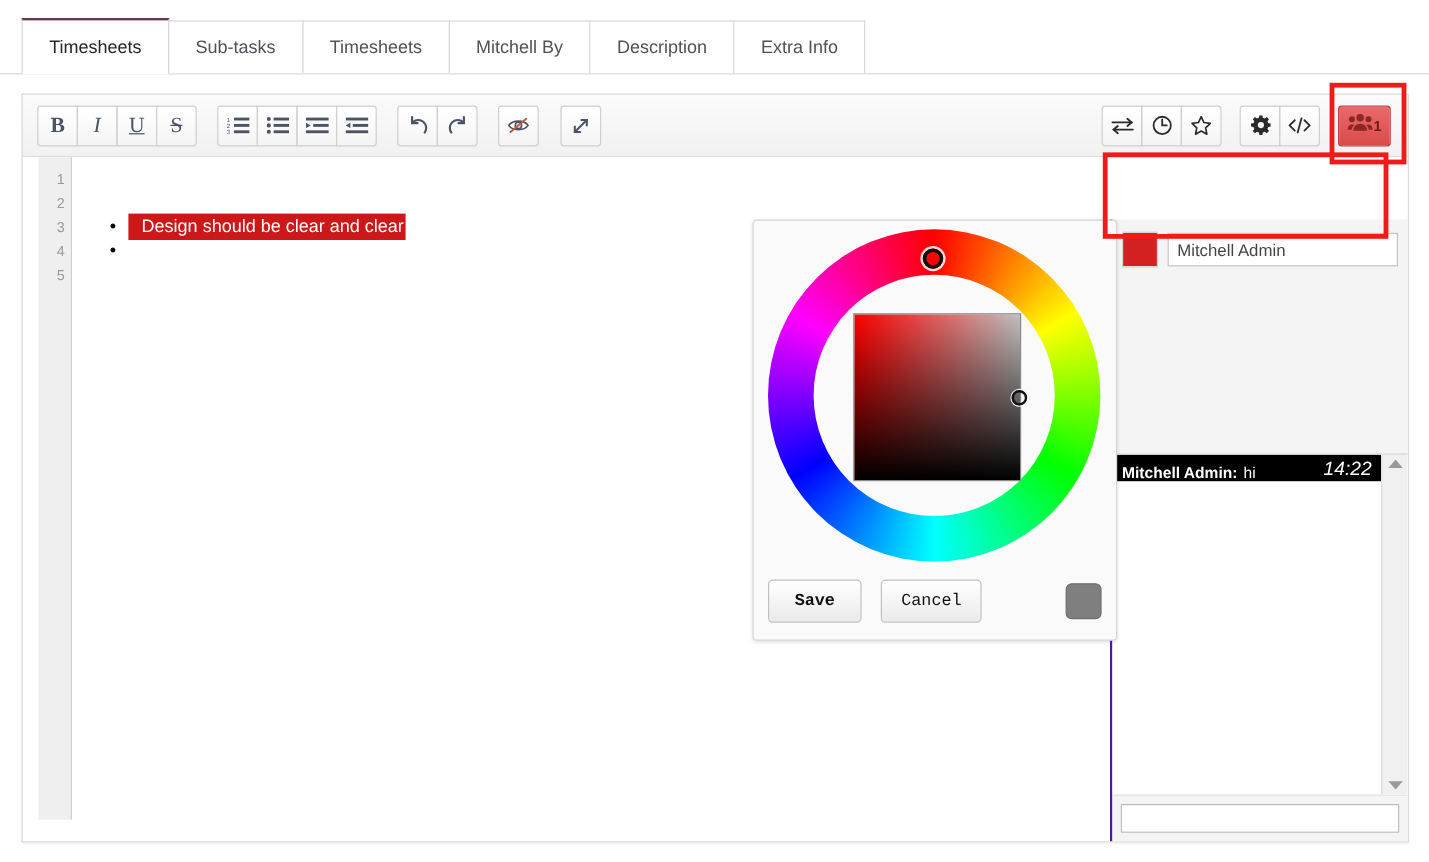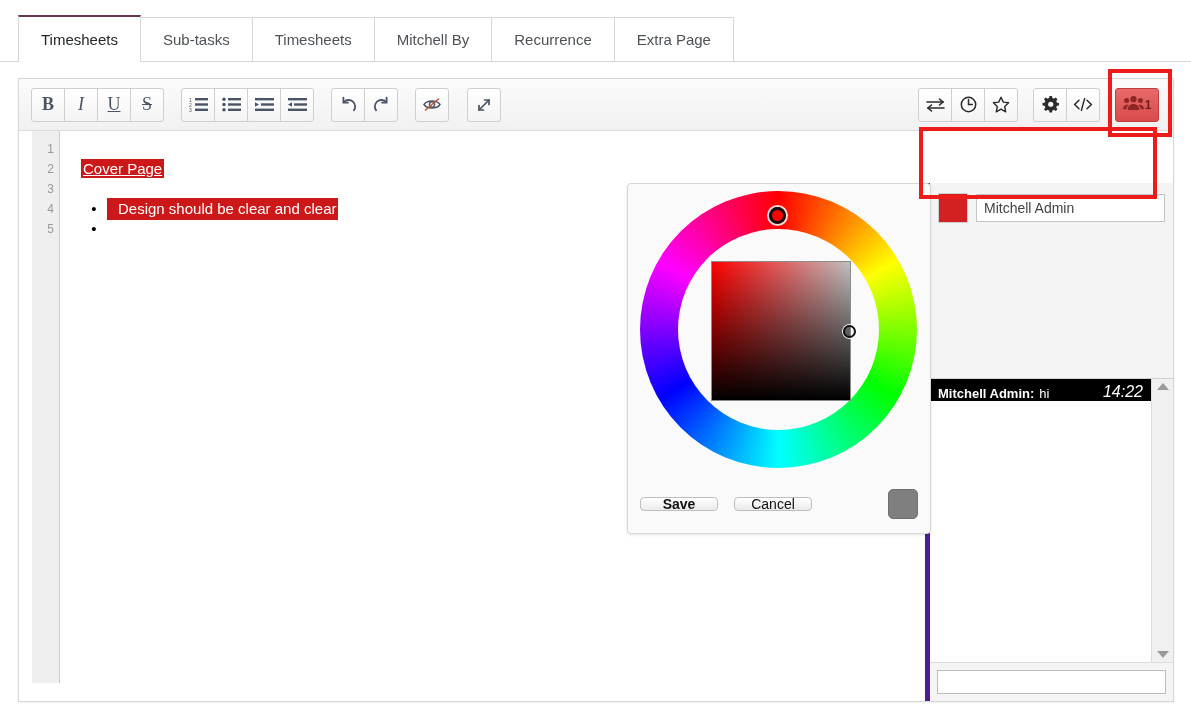--- a/index.html
+++ b/index.html
@@ -167,38 +167,38 @@
   }
   .sv-handle {
     position: absolute; left: 215px; top: 141px;
     width: 13px; height: 13px; border-radius: 50%;
     border: 2px solid #111; background: transparent;
     box-shadow: 0 0 0 1px rgba(255,255,255,.9);
     z-index: 5;
   }
   .cp-actions { position: absolute; left: 12px; bottom: 14px; right: 12px; display: flex; align-items: center; }
   .cp-btn {
-    height: 14px; min-width: 78px; padding: 0 16px;
+    height: 36px; min-width: 78px; padding: 0 16px;
     background: linear-gradient(#ffffff, #eaeaea);
     border: 1px solid #c0c0c0; border-radius: 4px;
     font-size: 14px; color: #111; cursor: pointer;
-    display: flex; align-items: center; justify-content: center;
+    display: flex; align-items: center; justify-content: center; font-family: Liberation Mono, monospace;
   }
   .cp-btn.primary { font-weight: bold; }
   .cp-btn + .cp-btn { margin-left: 16px; text-align: right; }
   .cp-preview {
     width: 30px; height: 30px; border-radius: 5px; margin-left: auto;
     background: #7f7f7f; border: 1px solid #6f6f6f;
   }
 
   
   .sidebar {
     position: absolute; right: 0; top: 52px; width: 248px; bottom: 0;
     background: #f4f4f4;
-    border-left: 5px solid #4c1d95;
+    border-left: 2px solid #4c1d95;
     display: flex; flex-direction: column;
   }
   .users-panel {
     height: 196px; border-bottom: 1px solid #d0d0d0;
     padding: 10px 8px;
     background: #f4f4f4;
   }
   .user-row { display: flex; align-items: center; }
   .user-swatch {
     width: 30px; height: 30px; background: #d32020;
@@ -252,24 +252,24 @@
     <div class="tab">
         <span>Sub-tasks</span>
       </div>
     <div class="tab">
         <span>Timesheets</span>
       </div>
     <div class="tab">
         <span>Mitchell By</span>
       </div>
     <div class="tab">
-        <span>Recurrence</span>
+        <span>Description</span>
       </div>
     <div class="tab">
-        <span>Extra Page</span>
+        <span>Extra Info</span>
       </div>
   </div>
 
   <div class="editor-frame">
 
     <div class="toolbar">
 
       <div class="btn-group">
         <div class="tbtn">
             <span class="glyph-b">B</span>
@@ -454,23 +454,20 @@
         <div style="height:8px"></div>
         <div class="ln">1</div>
         <div class="ln">2</div>
         <div class="ln">3</div>
         <div class="ln">4</div>
         <div class="ln">5</div>
       </div>
 
       <div class="doc">
         <div class="doc-line">&nbsp;</div>
-        <div class="doc-line">
-          <span class="hl u">Cover Page</span>
-        </div>
         <div class="doc-line">&nbsp;</div>
         <div class="bullet-line">
           <span class="txt hl">Design should be clear and clear</span>
         </div>
         <div class="bullet-line">
           <span class="txt"></span>
         </div>
       </div>
 
       <div class="colorpicker">

